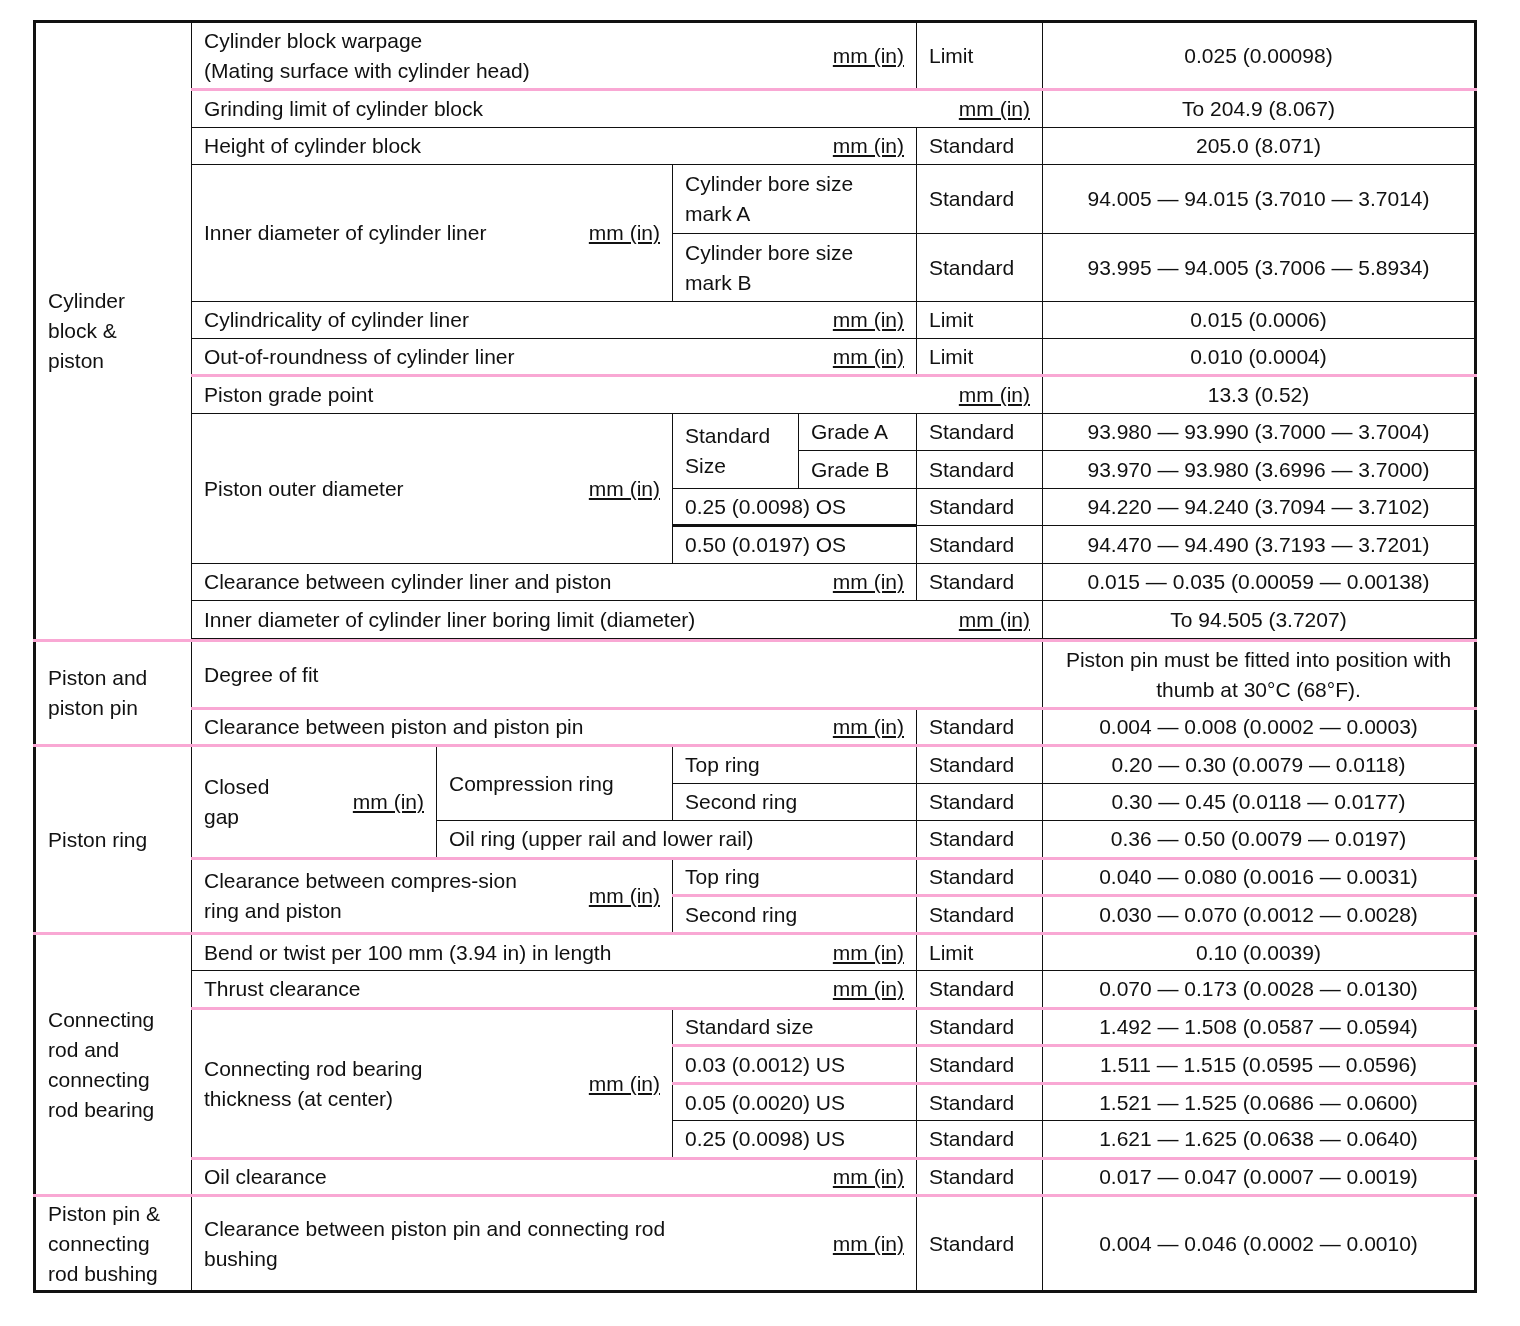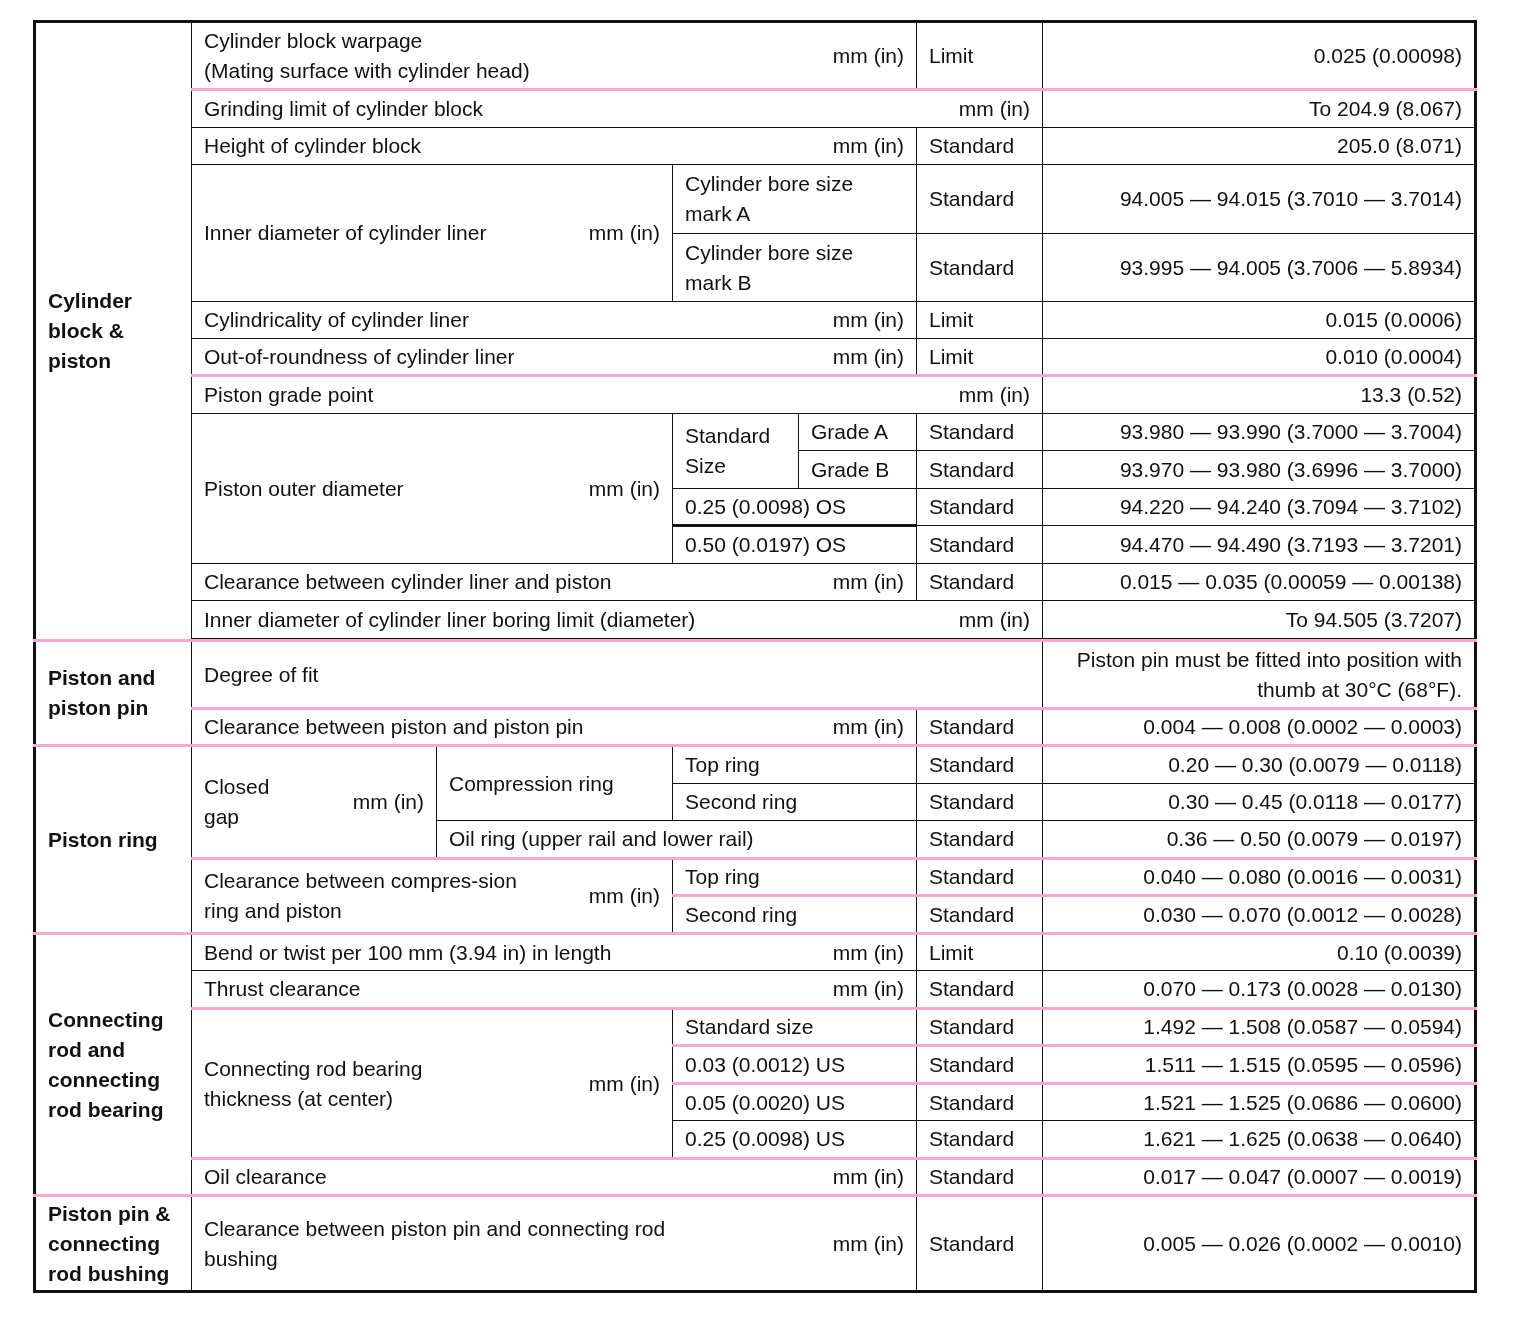--- a/index.html
+++ b/index.html
@@ -10,24 +10,24 @@
     width:1441px;
     font-size:21px; line-height:30px;
   }
   table.spec td {
     border:1.5px solid #111;
     padding:0 12px;
     vertical-align:middle;
     overflow:hidden;
   }
   table.spec tr.sep td { border-top:3px solid #f9a8d4; }
-  td.group { vertical-align:middle; padding-left:10px;font-weight:bold; }
-  td.center { text-align:right; }
+  td.group { vertical-align:middle; padding-left:10px; }
+  td.center { text-align:center; }
   .item { display:flex; justify-content:space-between; align-items:center; }
-  .item .unit { white-space:nowrap; padding-left:8px; }
+  .item .unit { white-space:nowrap; padding-left:8px;text-decoration:underline; }
   .item .name { }
   .top-border { border-top:3px solid #111 !important; }
   table.spec { border:3px solid #111; }
 </style>
 </head>
 <body>
 
 <table class="spec">
   <colgroup>
     <col style="width:157px">
@@ -291,21 +291,21 @@
     <td class="group">
           <span>Piston pin &amp; connecting rod bushing</span>
         </td>
     <td colspan="4">
       <div class="item">
             <span style="width:520px">Clearance between piston pin and connecting rod bushing</span>
             <span class="unit">mm (in)</span>
           </div>
     </td>
     <td>Standard</td>
-    <td class="center">0.005 — 0.026 (0.0002 — 0.0010)</td>
+    <td class="center">0.004 — 0.046 (0.0002 — 0.0010)</td>
   </tr>
 </tbody>
   </table>
 
 <style>
   
   td.group span { display:block; width:130px; line-height:30px; }
 </style>
 
 </body></html>

